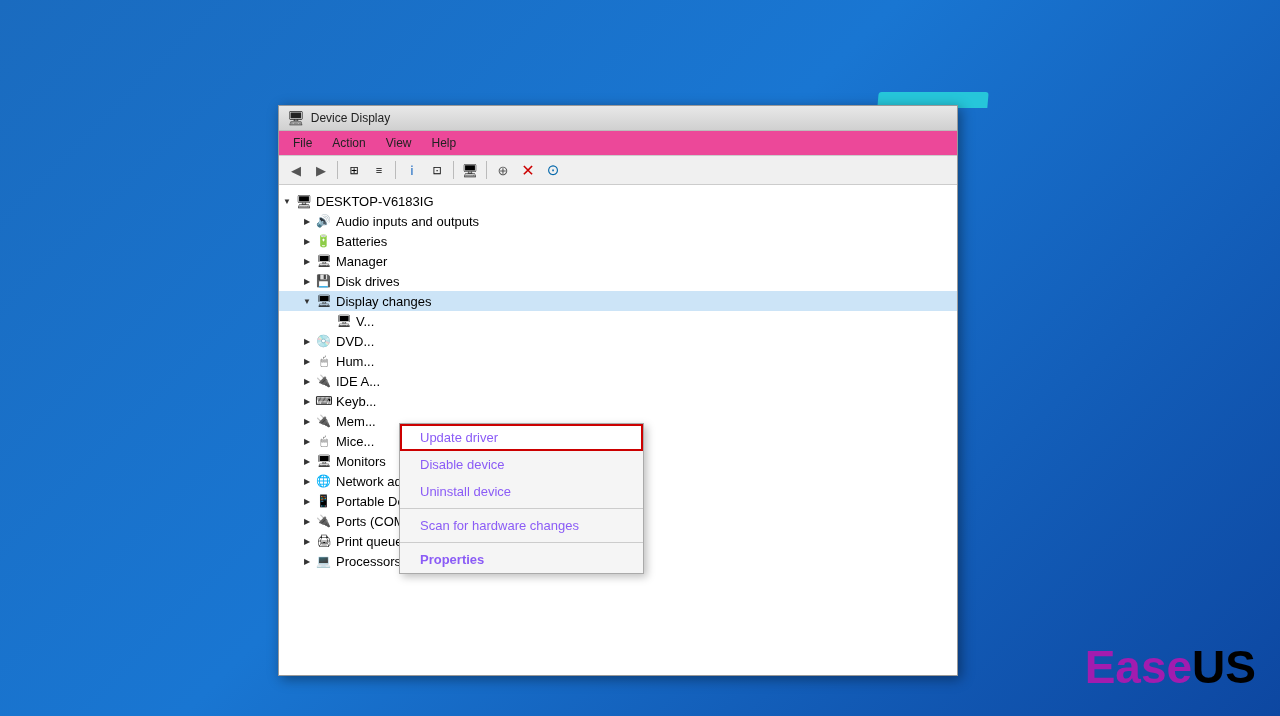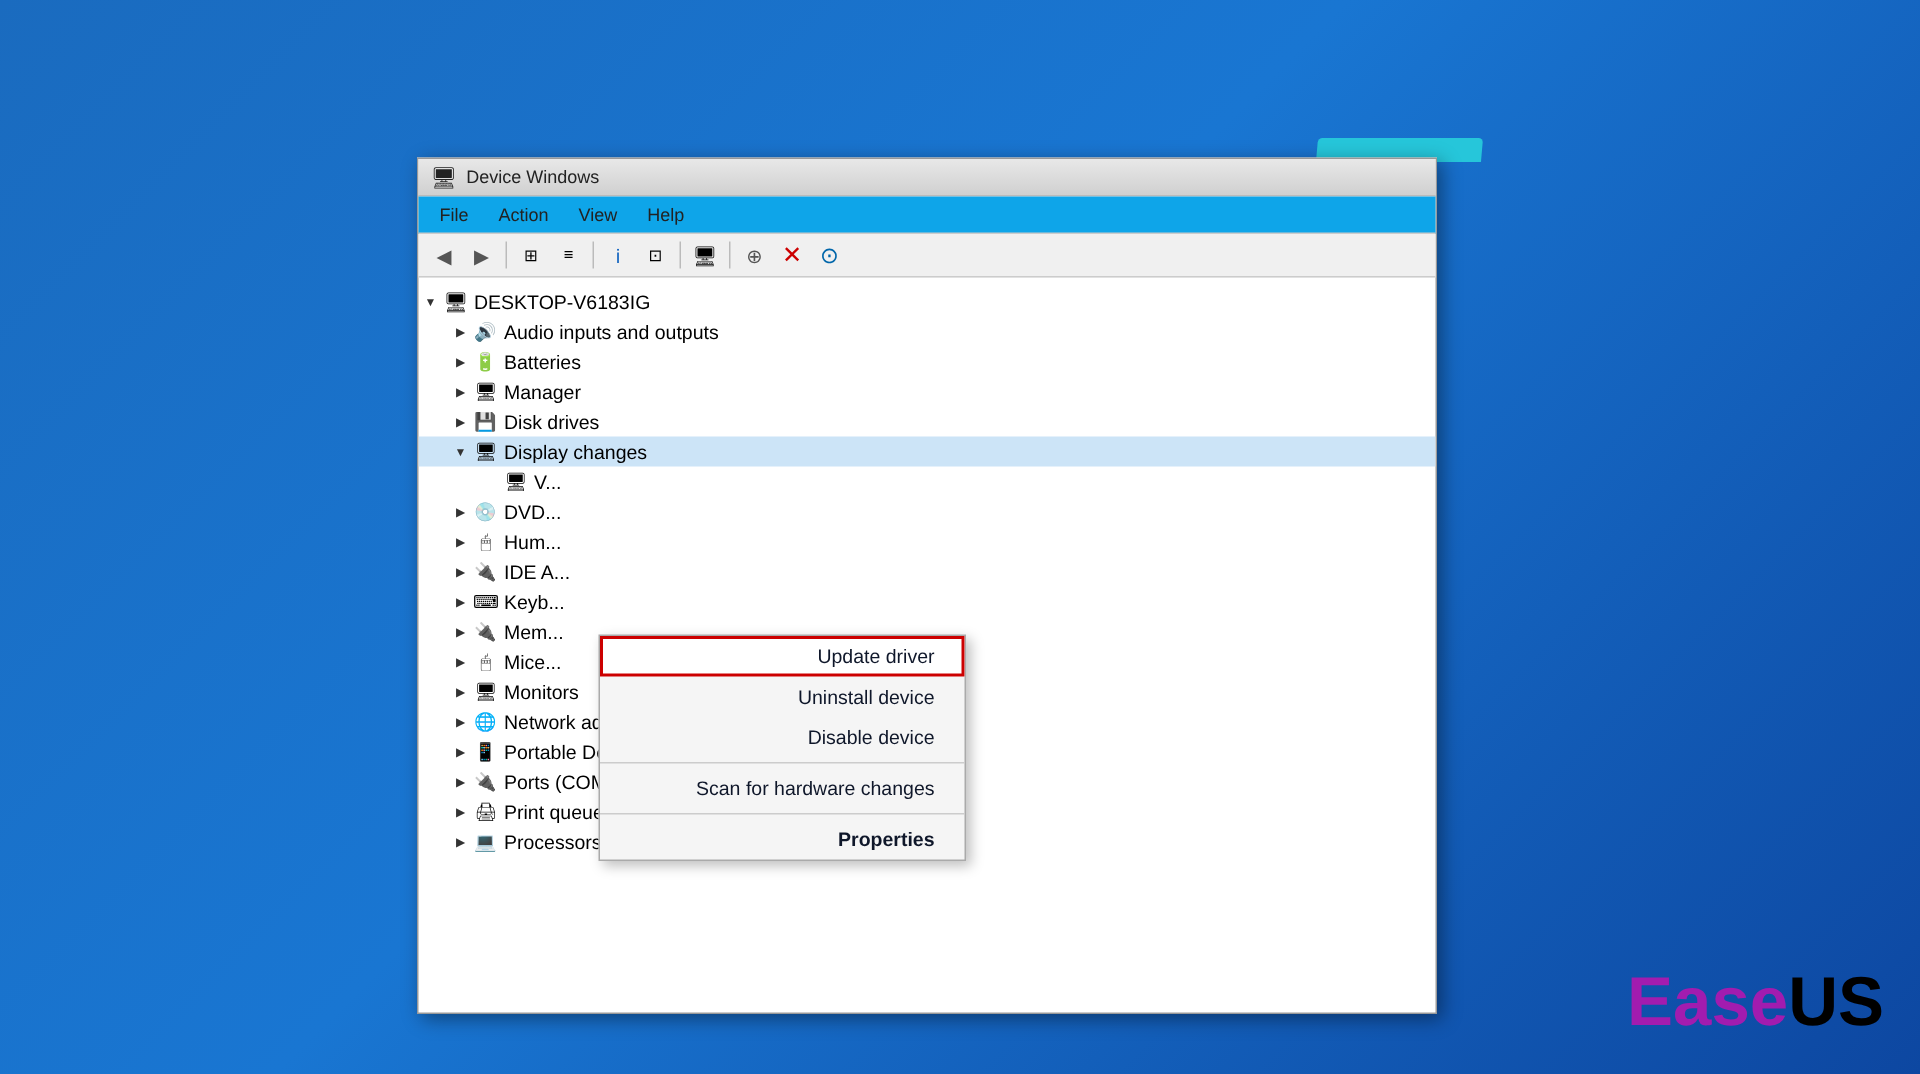--- a/index.html
+++ b/index.html
@@ -44,21 +44,21 @@
       border-bottom: 1px solid #bbb;
       font-size: 12px;
       color: #222;
     }
 
     .dm-titlebar-icon {
       font-size: 14px;
     }
 
     .dm-menubar {
-      background: #0ea5e9;
+      background: #ec4899;
       display: flex;
       gap: 0;
       padding: 2px 4px;
       border-bottom: 1px solid #ccc;
       font-size: 12px;
     }
 
     .dm-menu-item {
       padding: 3px 10px;
       cursor: pointer;
@@ -155,22 +155,21 @@
       background: #f5f5f5;
       border: 1px solid #aaa;
       box-shadow: 3px 3px 8px rgba(0,0,0,0.25);
       z-index: 10;
       font-size: 13px;
     }
 
     .ctx-item {
       padding: 6px 20px;
       cursor: pointer;
-      color: #0f172a;
-      text-align: right;
+      color: #8b5cf6;
     }
 
     .ctx-item.highlighted {
       background: #fff;
       border: 2px solid #cc0000;
       padding: 4px 18px;
       font-weight: normal;
     }
 
     .ctx-separator {
@@ -220,21 +219,21 @@
 <div style="position:absolute;top:0;left:0;width:1280px;height:716px;background:linear-gradient(135deg,#1a6bbf 0%,#1976d2 45%,#0d47a1 100%);"></div>
 
 <div class="page-title">Update Drivers  in Windows 10 - Easy Ways</div>
 
 <div class="accent-shape"></div>
 
 <div class="dm-window">
 
   <div class="dm-titlebar">
     <span class="dm-titlebar-icon">🖥</span>
-    <span>Device Windows</span>
+    <span>Device Display</span>
   </div>
 
   <div class="dm-menubar">
     <div class="dm-menu-item">File</div>
     <div class="dm-menu-item">Action</div>
     <div class="dm-menu-item">View</div>
     <div class="dm-menu-item">Help</div>
   </div>
 
   <div class="dm-toolbar">
@@ -386,24 +385,24 @@
       <span class="tree-arrow">▶</span>
       <span class="tree-icon" style="font-size:12px;">💻</span>
       <span class="tree-label">Processors</span>
     </div>
 
     <div class="context-menu">
       <div class="ctx-item highlighted">
         <span>Update driver</span>
       </div>
       <div class="ctx-item">
-        <span>Uninstall device</span>
+        <span>Disable device</span>
       </div>
       <div class="ctx-item">
-        <span>Disable device</span>
+        <span>Uninstall device</span>
       </div>
       <div class="ctx-separator"></div>
       <div class="ctx-item">
         <span>Scan for hardware changes</span>
       </div>
       <div class="ctx-separator"></div>
       <div class="ctx-item bold">
         <span>Properties</span>
       </div>
     </div>

